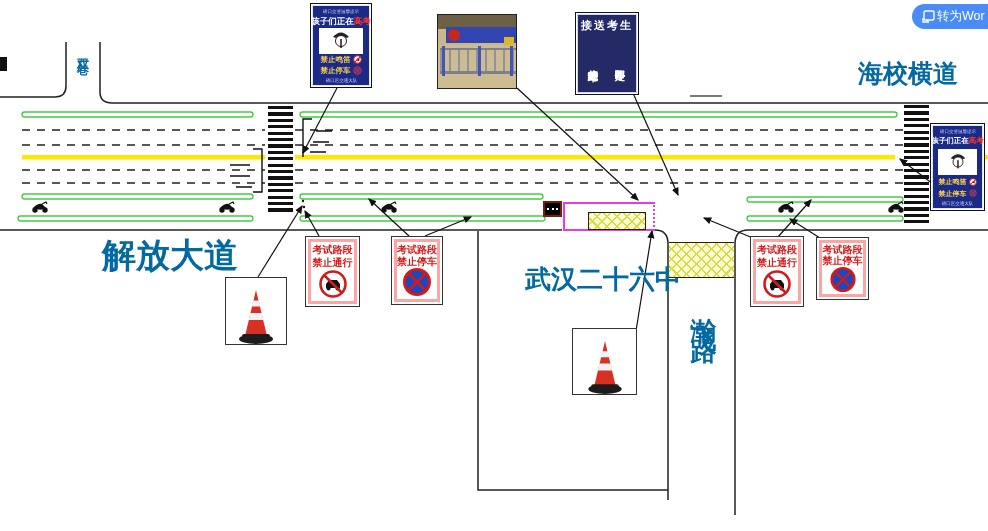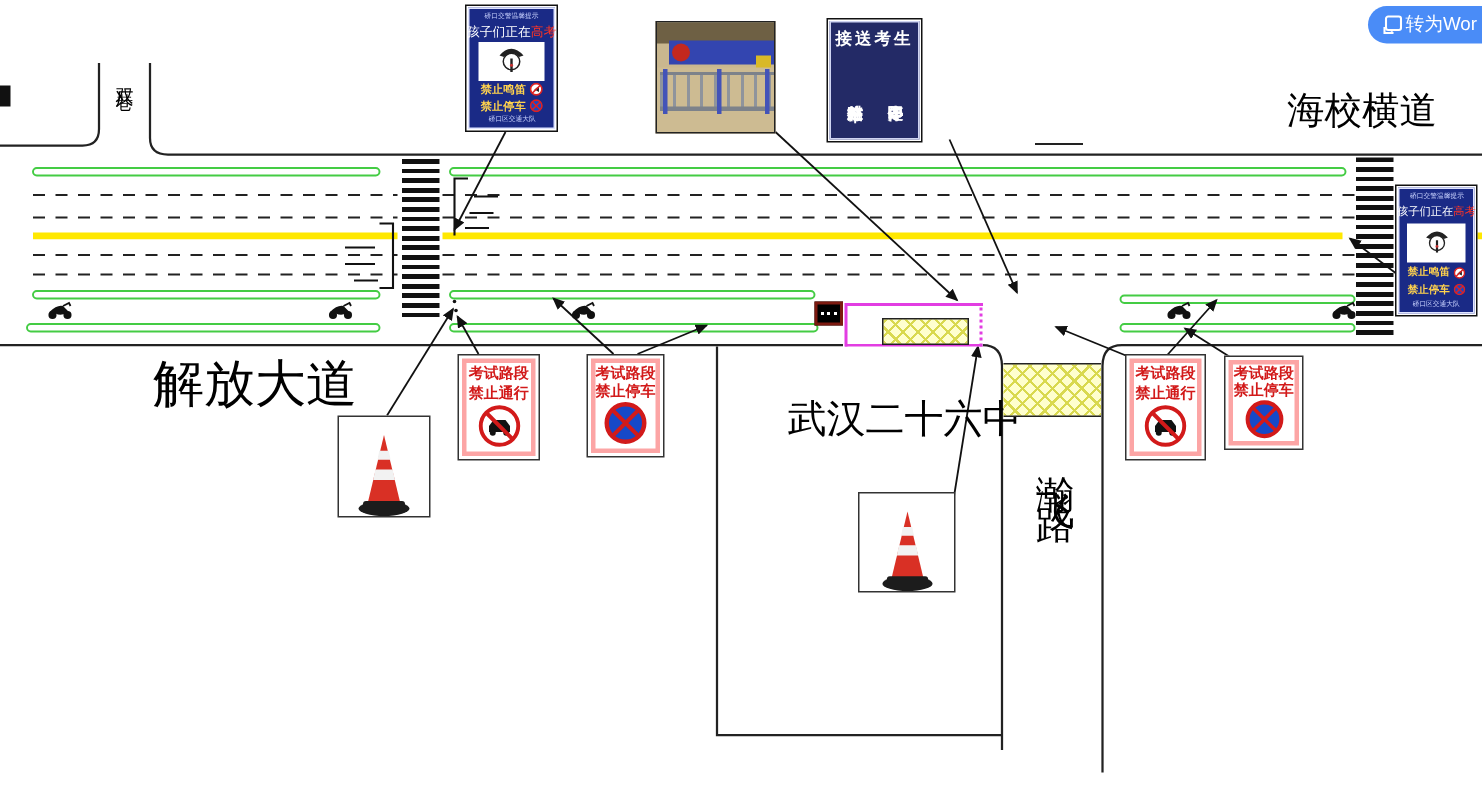--- a/index.html
+++ b/index.html
@@ -1,30 +1,30 @@
 <!DOCTYPE html>
 <html><head>
 <meta charset="utf-8">
 <style>
   html,body{margin:0;padding:0;background:#fff;}
   #canvas{position:relative;width:988px;height:531px;background:#fff;overflow:hidden;
           font-family:"Liberation Sans","DejaVu Sans",sans-serif;}
   .abs{position:absolute;}
   
-  .roadlabel{color:#000000;font-weight:normal;white-space:nowrap;}
+  .roadlabel{color:#0369a1;font-weight:bold;white-space:nowrap;}
   .vtext{writing-mode:vertical-rl;text-orientation:upright;}
   
   .zebra{background:repeating-linear-gradient(180deg,#111 0 3.2px,#fff 3.2px 6.4px);}
   
   .bluebox{border:1px solid #111;background:#fff;padding:1px;box-sizing:border-box;}
   .bluesign{width:100%;height:100%;background:#1a2a86;border:1px solid #dfe4ff;box-sizing:border-box;
             display:flex;flex-direction:column;align-items:center;justify-content:space-between;
             padding:2px 2px;color:#fff;}
   .bs-notice{font-size:5px;color:#c9d2ff;line-height:6px;white-space:nowrap;transform:scale(.9);}
-  .bs-main{font-size:8.5px;font-weight:normal;line-height:10px;white-space:nowrap;text-align:right;}
+  .bs-main{font-size:8.5px;font-weight:bold;line-height:10px;white-space:nowrap;text-align:right;}
   .bs-main .hl{color:#ff3524;}
   .bs-photo{background:#fff;width:86%;height:26px;display:flex;align-items:center;justify-content:center;}
   .bs-rule{display:flex;align-items:center;gap:2px;font-size:7.5px;font-weight:bold;color:#ffd24d;line-height:9px;white-space:nowrap;}
   .bs-footer{font-size:5px;color:#c9d2ff;line-height:6px;white-space:nowrap;transform:scale(.9);}
   
   .pickup{border:1px solid #111;background:#fff;padding:1px;box-sizing:border-box;}
   .pickup-in{width:100%;height:100%;background:#232a66;border:1px solid #cfd4f2;box-sizing:border-box;
              display:flex;flex-direction:column;align-items:center;color:#fff;padding:3px 2px;}
   .pk-head{font-size:11px;font-weight:bold;letter-spacing:2px;white-space:nowrap;}
   .pk-cols{flex:1;display:flex;justify-content:space-around;width:100%;margin-top:2px;}
@@ -208,21 +208,21 @@
         <span>禁止停车</span>
         <svg width="8" height="8" viewBox="0 0 10 10">
             <circle cx="5" cy="5" r="4.2" fill="#1649c8" stroke="#d22" stroke-width="1.2"></circle>
             <path d="M2,2 L8,8 M8,2 L2,8" stroke="#d22" stroke-width="1.2"></path>
           </svg>
       </span>
       <span class="bs-footer">硚口区交通大队</span>
     </div>
   </div>
 
-  <div class="abs pickup" style="left:551px;top:12px;width:64px;height:83px;">
+  <div class="abs pickup" style="left:575px;top:12px;width:64px;height:83px;">
     <div class="pickup-in">
       <span class="pk-head">接送考生</span>
       <div class="pk-cols">
         <span class="pk-col">临时停车处</span>
         <span class="pk-col">即停即走</span>
       </div>
     </div>
   </div>
 
   <div class="abs photo" style="left:437px;top:14px;width:80px;height:75px;">

